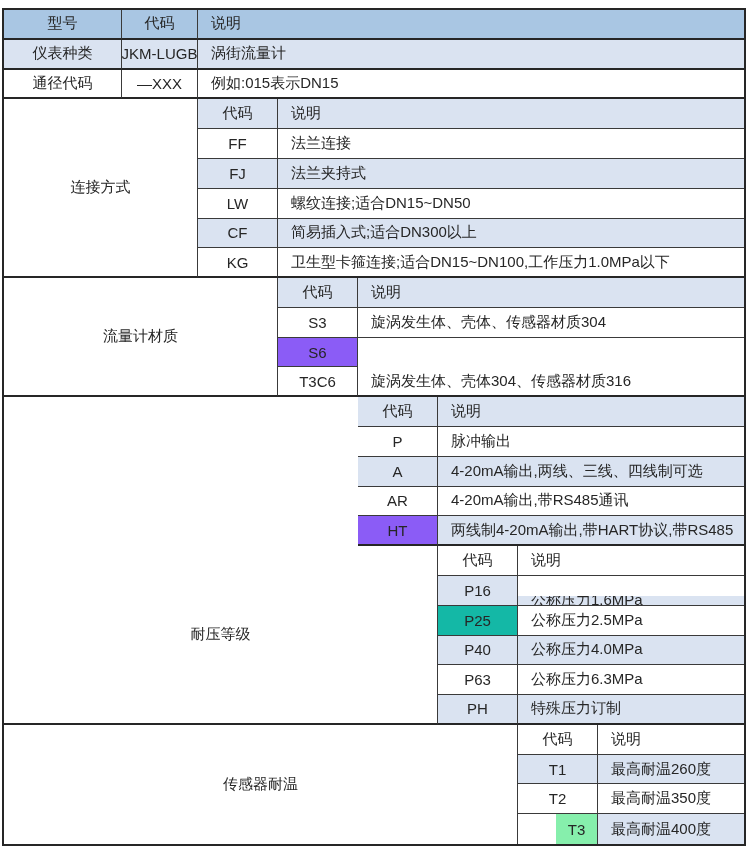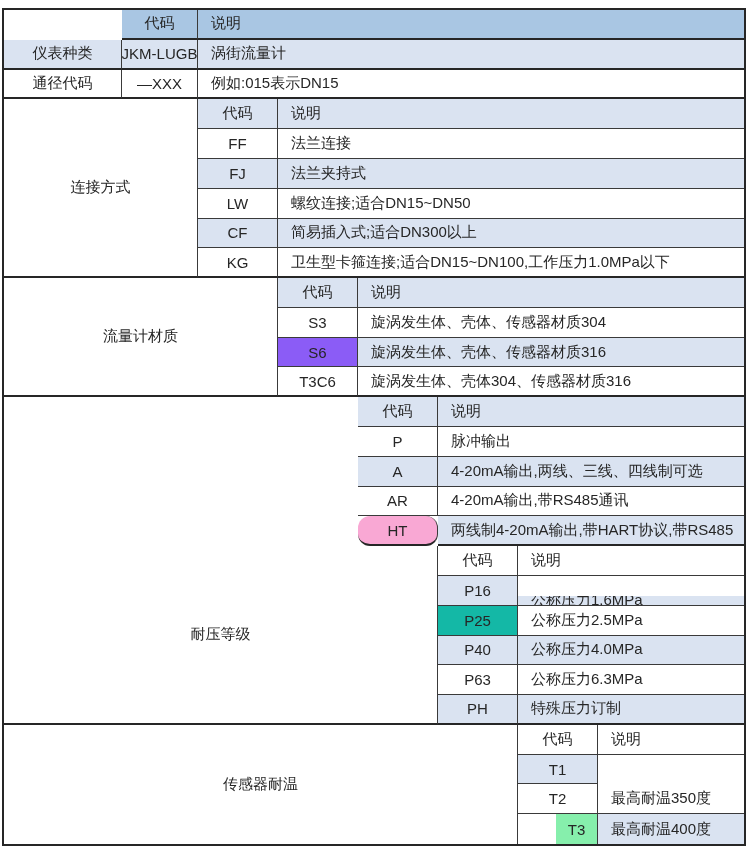--- a/index.html
+++ b/index.html
@@ -46,20 +46,21 @@
   }
   .cell.er { border-right: none; text-align: center; }
   .cell.eb { border-bottom: none; }
   .cell.sb { border-bottom-width: 2px; border-bottom-color: var(--outer, #262626); }
 </style>
 </head>
 <body>
 
 <div class="canvas">
   <div class="grid" id="grid">
+      <div class="cell sb" style="grid-area: 1 / 1 / 2 / 2; background: rgb(169, 198, 227);">型号</div>
       <div class="cell sb" style="grid-area: 1 / 2 / 2 / 3; background: rgb(169, 198, 227);">代码</div>
       <div class="cell left er sb" style="grid-area: 1 / 3 / 2 / 9; background: rgb(169, 198, 227);">说明</div>
       <div class="cell sb" style="grid-area: 2 / 1 / 3 / 2; background: rgb(218, 227, 241);">仪表种类</div>
       <div class="cell sb" style="grid-area: 2 / 2 / 3 / 3; background: rgb(218, 227, 241);">JKM-LUGB</div>
       <div class="cell sb" style="grid-area: 3 / 1 / 4 / 2; background: rgb(255, 255, 255);">通径代码</div>
       <div class="cell left er sb" style="grid-area: 2 / 3 / 3 / 9; background: rgb(218, 227, 241);">涡街流量计</div>
       <div class="cell sb" style="grid-area: 3 / 2 / 4 / 3; background: rgb(255, 255, 255);">—XXX</div>
       <div class="cell left er sb" style="grid-area: 3 / 3 / 4 / 9; background: rgb(255, 255, 255);">例如:015表示DN15</div>
       <div class="cell sb" style="grid-area: 4 / 1 / 10 / 3; background: rgb(255, 255, 255);">连接方式</div>
       <div class="cell" style="grid-area: 4 / 3 / 5 / 4; background: rgb(218, 227, 241);">代码</div>
@@ -73,48 +74,48 @@
       <div class="cell" style="grid-area: 8 / 3 / 9 / 4; background: rgb(218, 227, 241);">CF</div>
       <div class="cell left er" style="grid-area: 8 / 4 / 9 / 9; background: rgb(218, 227, 241);">简易插入式;适合DN300以上</div>
       <div class="cell sb" style="grid-area: 9 / 3 / 10 / 4; background: rgb(255, 255, 255);">KG</div>
       <div class="cell left er sb" style="grid-area: 9 / 4 / 10 / 9; background: rgb(255, 255, 255);">卫生型卡箍连接;适合DN15~DN100,工作压力1.0MPa以下</div>
       <div class="cell sb" style="grid-area: 10 / 1 / 14 / 4; background: rgb(255, 255, 255);">流量计材质</div>
       <div class="cell" style="grid-area: 10 / 4 / 11 / 5; background: rgb(218, 227, 241);">代码</div>
       <div class="cell left er" style="grid-area: 10 / 5 / 11 / 9; background: rgb(218, 227, 241);">说明</div>
       <div class="cell" style="grid-area: 11 / 4 / 12 / 5; background: rgb(255, 255, 255);">S3</div>
       <div class="cell left er" style="grid-area: 11 / 5 / 12 / 9; background: rgb(255, 255, 255);">旋涡发生体、壳体、传感器材质304</div>
       <div class="cell" style="grid-area: 12 / 4 / 13 / 5; background: #8b5cf6;">S6</div>
-      <div class="cell left er" style="grid-area: 12 / 5 / 13 / 9; background: rgb(218, 227, 241);">旋涡发生体、壳体、传感器材质316</div>
       <div class="cell sb" style="grid-area: 13 / 4 / 14 / 5; background: rgb(255, 255, 255);">T3C6</div>
       <div class="cell left er sb" style="grid-area: 13 / 5 / 14 / 9; background: rgb(255, 255, 255);">旋涡发生体、壳体304、传感器材质316</div>
       <div class="cell" style="grid-area: 14 / 5 / 15 / 6; background: rgb(218, 227, 241);">代码</div>
       <div class="cell left er" style="grid-area: 14 / 6 / 15 / 9; background: rgb(218, 227, 241);">说明</div>
       <div class="cell" style="grid-area: 15 / 5 / 16 / 6; background: rgb(255, 255, 255);">P</div>
       <div class="cell left er" style="grid-area: 15 / 6 / 16 / 9; background: rgb(255, 255, 255);">脉冲输出</div>
       <div class="cell" style="grid-area: 16 / 5 / 17 / 6; background: rgb(218, 227, 241);">A</div>
       <div class="cell left er" style="grid-area: 16 / 6 / 17 / 9; background: rgb(218, 227, 241);">4-20mA输出,两线、三线、四线制可选</div>
       <div class="cell" style="grid-area: 17 / 5 / 18 / 6; background: rgb(255, 255, 255);">AR</div>
       <div class="cell left er" style="grid-area: 17 / 6 / 18 / 9; background: rgb(255, 255, 255);">4-20mA输出,带RS485通讯</div>
-      <div class="cell sb" style="grid-area: 18 / 5 / 19 / 6; background: #f9a8d4; border-radius: 12px;">HT</div>
+      <div class="cell sb" style="grid-area: 18 / 5 / 19 / 6; background: #8b5cf6;">HT</div>
       <div class="cell left er sb" style="grid-area: 18 / 6 / 19 / 9; background: rgb(218, 227, 241);">两线制4-20mA输出,带HART协议,带RS485</div>
       <div class="cell sb" style="grid-area: 19 / 1 / 25 / 6; background: rgb(255, 255, 255);">耐压等级</div>
       <div class="cell" style="grid-area: 19 / 6 / 20 / 7; background: rgb(255, 255, 255);">代码</div>
       <div class="cell left er" style="grid-area: 19 / 7 / 20 / 9; background: rgb(255, 255, 255);">说明</div>
       <div class="cell" style="grid-area: 20 / 6 / 21 / 7; background: rgb(218, 227, 241);">P16</div>
       <div class="cell left er" style="grid-area: 20 / 7 / 21 / 9; background: rgb(218, 227, 241); margin-top: 20px;">公称压力1.6MPa</div>
       <div class="cell" style="grid-area: 21 / 6 / 22 / 7; background: #14b8a6;">P25</div>
       <div class="cell left er" style="grid-area: 21 / 7 / 22 / 9; background: rgb(255, 255, 255);">公称压力2.5MPa</div>
       <div class="cell" style="grid-area: 22 / 6 / 23 / 7; background: rgb(218, 227, 241);">P40</div>
       <div class="cell left er" style="grid-area: 22 / 7 / 23 / 9; background: rgb(218, 227, 241);">公称压力4.0MPa</div>
       <div class="cell" style="grid-area: 23 / 6 / 24 / 7; background: rgb(255, 255, 255);">P63</div>
       <div class="cell left er" style="grid-area: 23 / 7 / 24 / 9; background: rgb(255, 255, 255);">公称压力6.3MPa</div>
       <div class="cell sb" style="grid-area: 24 / 6 / 25 / 7; background: rgb(218, 227, 241);">PH</div>
       <div class="cell left er sb" style="grid-area: 24 / 7 / 25 / 9; background: rgb(218, 227, 241);">特殊压力订制</div>
       <div class="cell eb" style="grid-area: 25 / 1 / 29 / 7; background: rgb(255, 255, 255);">传感器耐温</div>
       <div class="cell" style="grid-area: 25 / 7 / 26 / 8; background: rgb(255, 255, 255);">代码</div>
       <div class="cell left er" style="grid-area: 25 / 8 / 26 / 9; background: rgb(255, 255, 255);">说明</div>
       <div class="cell" style="grid-area: 26 / 7 / 27 / 8; background: rgb(218, 227, 241);">T1</div>
+      <div class="cell left er" style="grid-area: 26 / 8 / 27 / 9; background: rgb(218, 227, 241);">最高耐温260度</div>
       <div class="cell" style="grid-area: 27 / 7 / 28 / 8; background: rgb(255, 255, 255);">T2</div>
       <div class="cell left er" style="grid-area: 27 / 8 / 28 / 9; background: rgb(255, 255, 255);">最高耐温350度</div>
       <div class="cell eb" style="grid-area: 28 / 7 / 29 / 8; background: #86efac; margin-left: 38px;">T3</div>
       <div class="cell left er eb" style="grid-area: 28 / 8 / 29 / 9; background: rgb(218, 227, 241);">最高耐温400度</div>
     </div>
 </div>
 
 </body></html>

